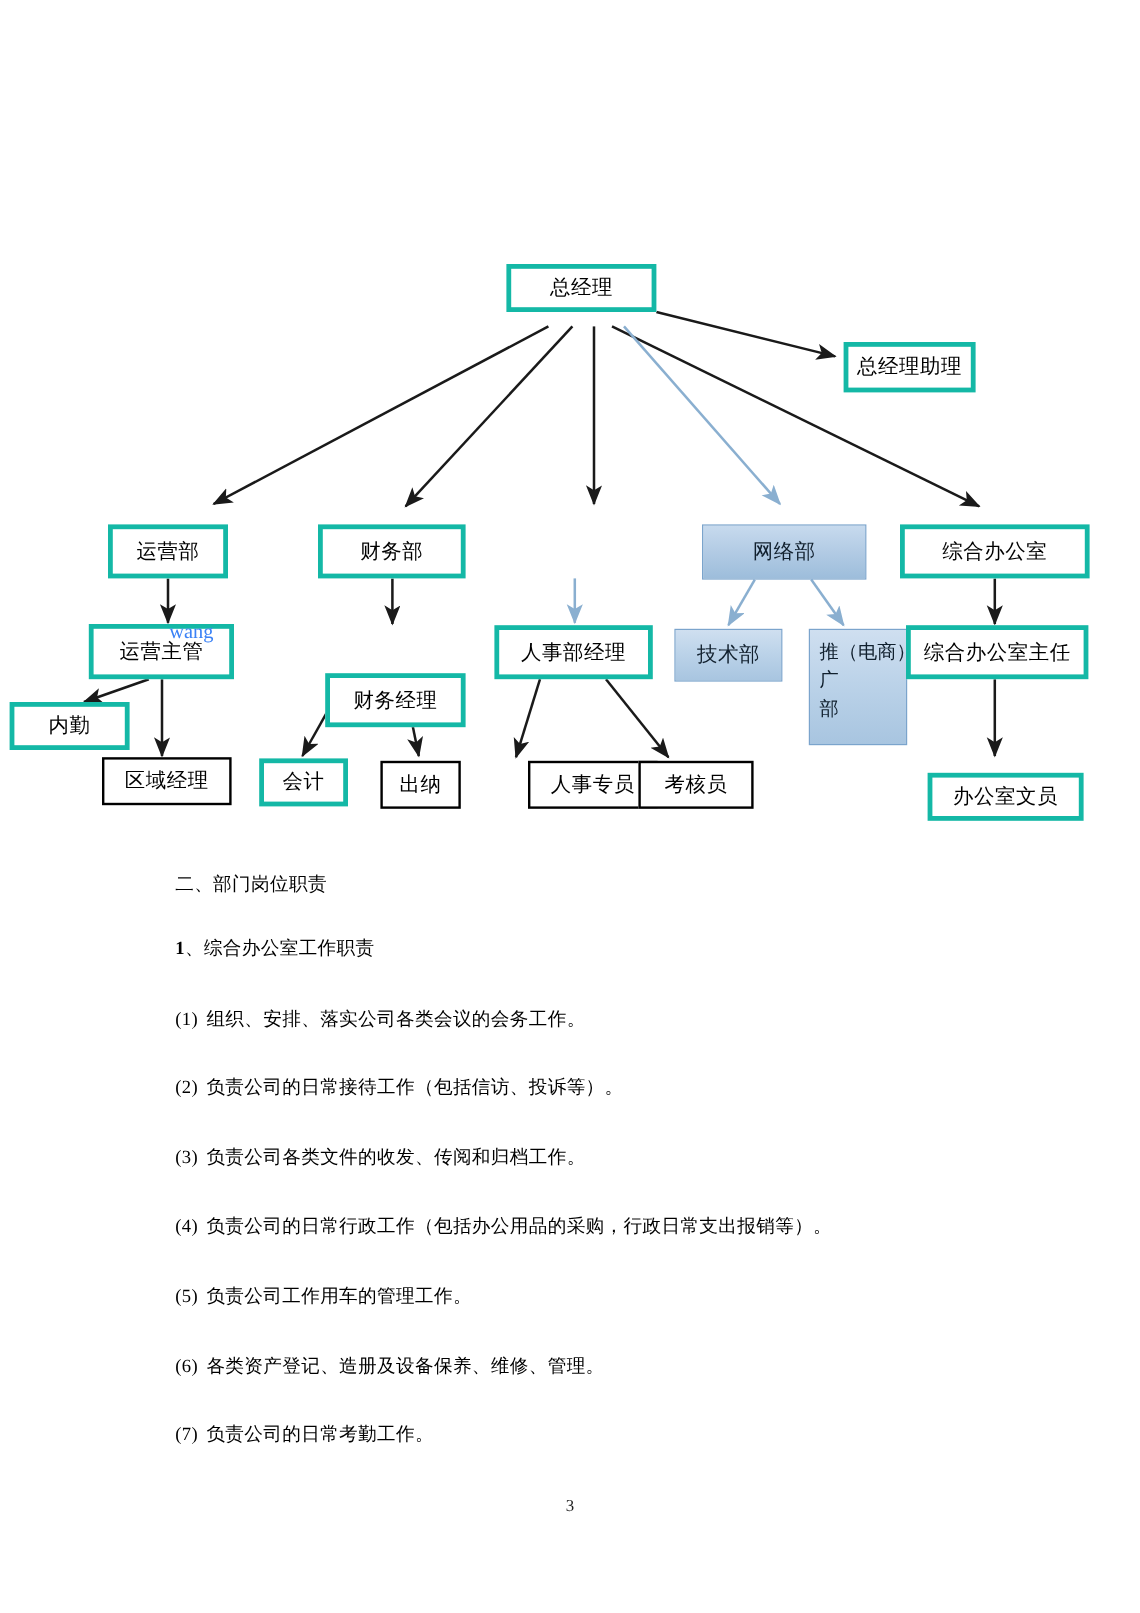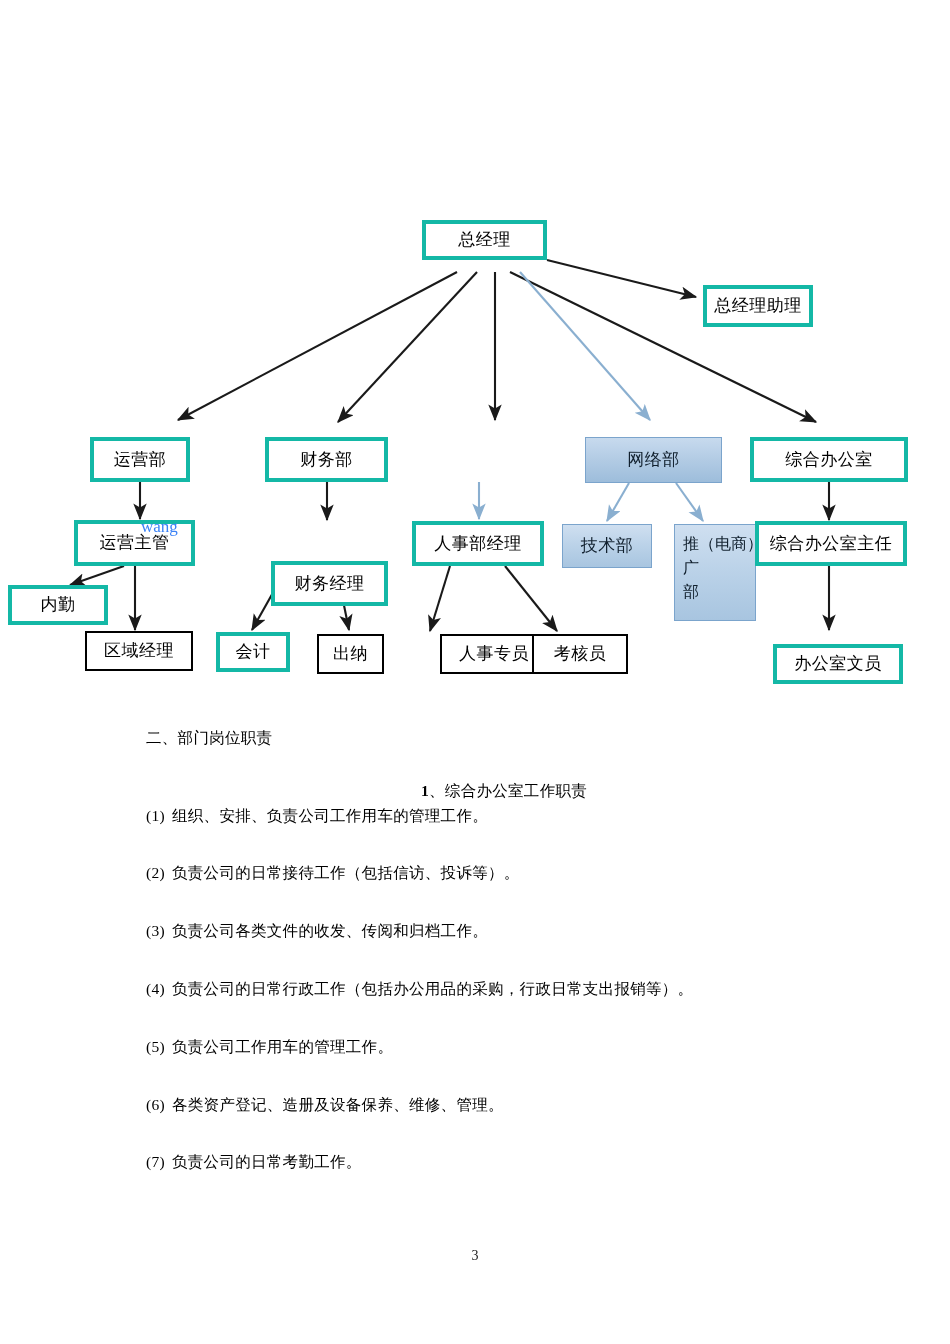--- a/index.html
+++ b/index.html
@@ -68,21 +68,21 @@
   
   #copy{position:absolute;left:0;top:726px;width:950px;}
   .para{
     margin:0;
     padding:0 88px 0 146px;
     font-size:15.5px;
     line-height:1.6;
     letter-spacing:.3px;
   }
   .h2{margin-bottom:28px;}
-  .h3{text-align:center;}
+  .h3{margin-bottom:34px;}
   .h3 .num{font-weight:bold;font-size:15.5px;}
   .li{margin-bottom:33px;text-indent:0;}
   .li .marker{display:inline-block;min-width:26px;}
 
   #pageno{
     position:absolute;left:0;top:1248px;width:950px;
     text-align:center;font-size:14px;color:#222;
   }
 </style>
 </head>
@@ -230,21 +230,21 @@
 
   <div id="copy">
 
     <p class="para h2">二、部门岗位职责</p>
 
     <p class="para h3">
       <span class="num">1</span><span>、</span><span>综合办公室工作职责</span>
     </p>
 
     <p class="para li">
-      <span class="marker">(1)</span><span>组织、安排、负责公司工作用车的管理工作。</span>
+      <span class="marker">(1)</span><span>组织、安排、落实公司各类会议的会务工作。</span>
     </p>
     <p class="para li">
       <span class="marker">(2)</span><span>负责公司的日常接待工作（包括信访、投诉等）。</span>
     </p>
     <p class="para li">
       <span class="marker">(3)</span><span>负责公司各类文件的收发、传阅和归档工作。</span>
     </p>
     <p class="para li">
       <span class="marker">(4)</span><span>负责公司的日常行政工作（包括办公用品的采购，行政日常支出报销等）。</span>
     </p>

